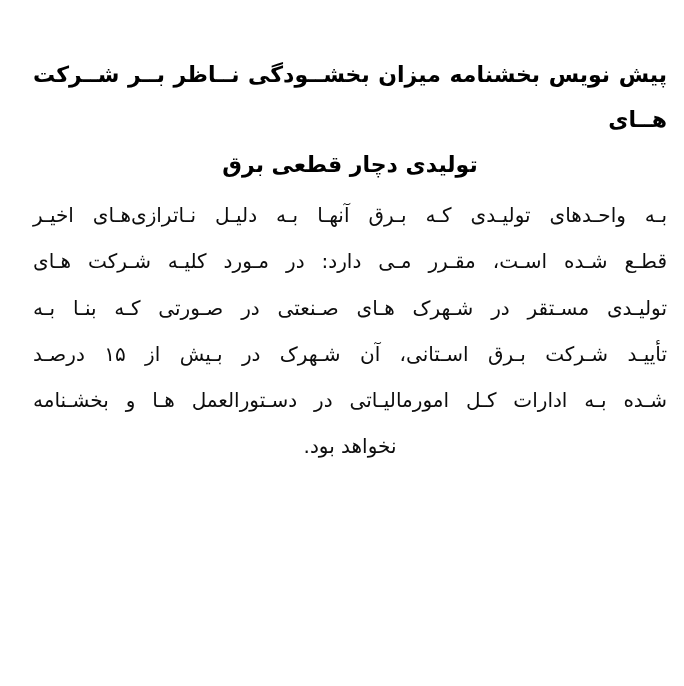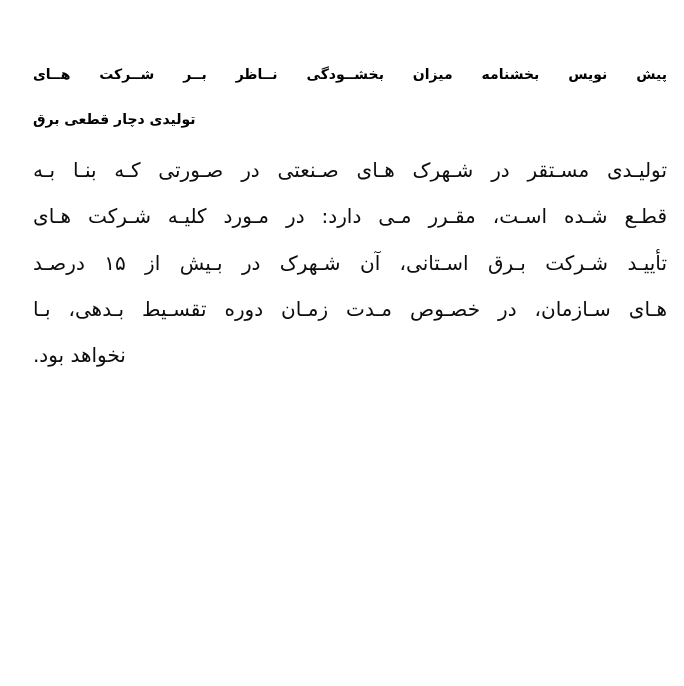--- a/index.html
+++ b/index.html
@@ -14,53 +14,54 @@
     box-sizing: border-box;
     background: #ffffff;
     direction: rtl;
     padding: 52px 17px 0 33px;
     font-family: "DejaVu Sans", sans-serif;
     color: #000000;
     overflow: hidden;
   }
   .title {
     margin: 0;
-    font-size: 14px;
+    font-size: 22px;
     font-weight: 700;
     line-height: 45px;
     color: #000000;
   }
   .doc-body {
     margin-top: 5px;
     font-size: 20px;
     font-weight: 400;
     line-height: 46.3px;
     color: #0d0d0d;
   }
   .tline, .bline {
     direction: rtl;
-    text-align: left;
+    text-align: center;
     white-space: normal;
   }
   .just {
     text-align: justify;
     text-align-last: justify;
   }
 </style>
 </head>
 <body>
 
 <div class="page">
 
   <h1 class="title">
     <div class="tline just">پیش نویس بخشنامه میزان بخشــودگی نــاظر بــر شــرکت هــای</div>
     <div class="tline">تولیدی دچار قطعی برق</div>
   </h1>
 
   <div class="doc-body">
+    <div class="bline just">بـه واحـدهای تولیـدی کـه بـرق آنهـا بـه دلیـل نـاترازی‌هـای اخیـر</div>
+    <div class="bline just">قطـع شـده اسـت، مقـرر مـی دارد: در مـورد کلیـه شـرکت هـای</div>
     <div class="bline just">تولیـدی مسـتقر در شـهرک هـای صـنعتی در صـورتی کـه بنـا بـه</div>
-    <div class="bline just">قطـع شـده اسـت، مقـرر مـی دارد: در مـورد کلیـه شـرکت هـای</div>
     <div class="bline just">تأییـد شـرکت بـرق اسـتانی، آن شـهرک در بـیش از ۱۵ درصـد</div>
-    <div class="bline just">هـای سـازمان، در خصـوص مـدت زمـان دوره تقسـیط بـدهی، بـا</div>
+    <div class="bline just">شـده بـه ادارات کـل امورمالیـاتی در دسـتورالعمل هـا و بخشـنامه</div>
     <div class="bline">نخواهد بود.</div>
   </div>
 
 </div>
 
 </body></html>

